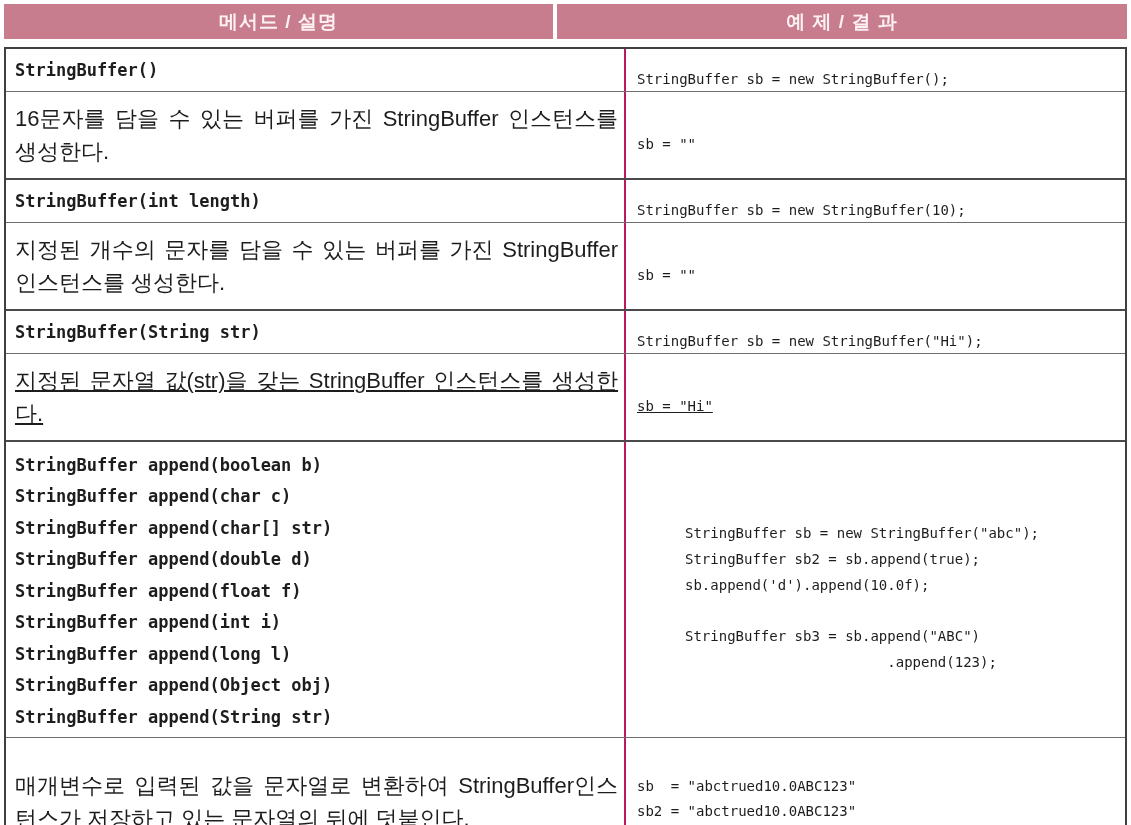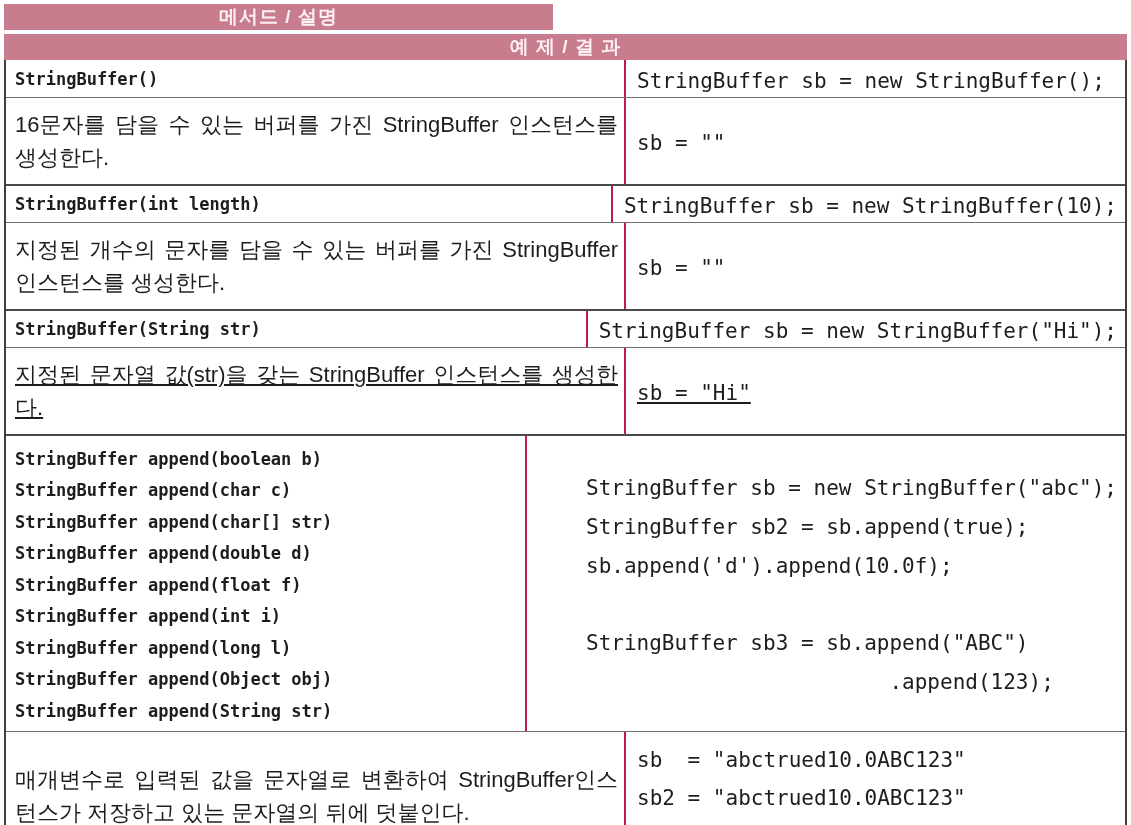--- a/index.html
+++ b/index.html
@@ -6,21 +6,21 @@
   .page{
     width:1131px;height:825px;
     background:#ffffff;
     box-sizing:border-box;
     padding:4px 4px 0 4px;
     font-family:"Liberation Sans", sans-serif;
     color:#1d1d1d;
     overflow:hidden;
   }
   
-  .hdr{display:flex;gap:4px;height:46px;margin-bottom:8px;flex-direction:column;}
+  .hdr{display:flex;gap:4px;height:35px;margin-bottom:8px;}
   .hdr-cell{
     background:#c87d8e;
     color:#fdf0f3;
     display:flex;align-items:center;justify-content:center;
     font-size:19px;font-weight:bold;
     letter-spacing:1px;
   }
   .hdr-cell.left{width:549px;}
   .hdr-cell.right{flex:1;}
   
@@ -46,22 +46,22 @@
   
   .d{
     font-size:22px;line-height:1.5;
     padding:10px 6px 10px 9px;
     align-items:center;
   }
   .d span{display:block;text-align:justify;width:100%;}
   
   .c{
     font-family:"DejaVu Sans Mono", monospace;
-    font-size:21px;
-    padding:8px 8px 4px 11px;
+    font-size:14px;
+    padding:22px 8px 4px 11px;
     align-items:center;
     white-space:pre;
   }
   .row.big .c{line-height:1.85;}
   .row.last .c{line-height:1.8;}
   
   .r1{min-height:37px;} .r2{min-height:80px;}
   .r3{min-height:37px;} .r4{min-height:80px;}
   .r5{min-height:37px;} .r6{min-height:79px;text-decoration:underline;}
   .r7{min-height:282px;gap:48px;} .r8{min-height:130px;}

